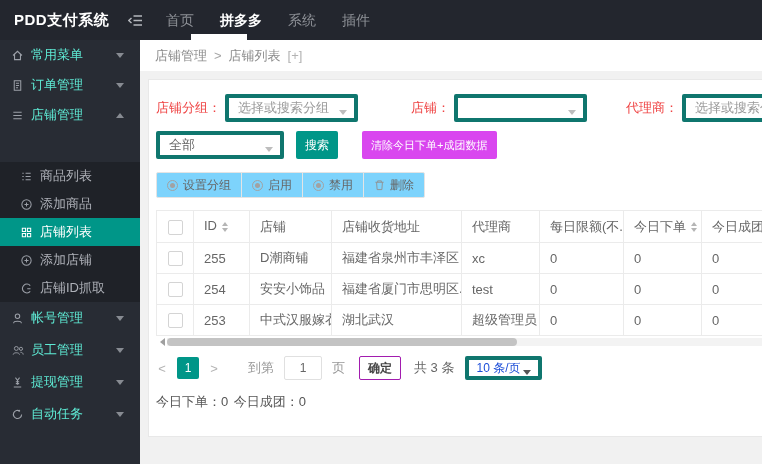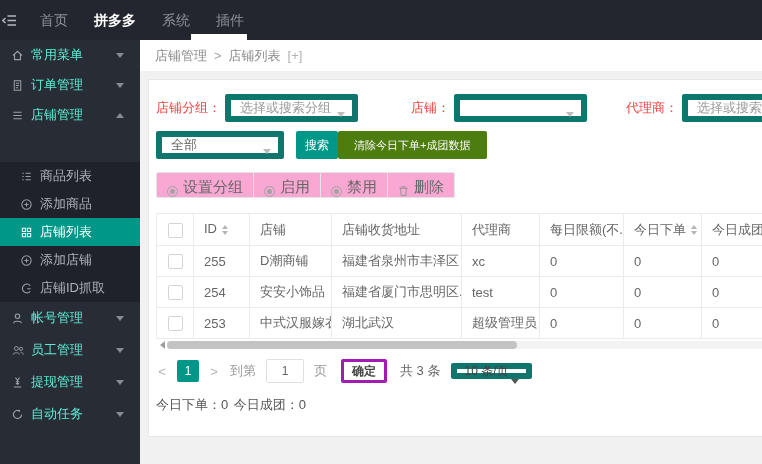--- a/index.html
+++ b/index.html
@@ -30,31 +30,31 @@
   .breadcrumb{position:absolute;left:140px;top:40px;width:622px;height:31px;background:#ffffff;display:flex;align-items:center;padding-left:15px;box-sizing:border-box;font-size:13px;color:#8c8c8c;}
   .breadcrumb .sep{margin:0 7px;color:#a5a5a5;}
   .breadcrumb .plus{margin-left:7px;color:#b3b3b3;cursor:pointer;}
   .card{position:absolute;left:148px;top:79px;width:622px;height:358px;background:#ffffff;border:1px solid #e8e8e8;box-sizing:border-box;padding:14px 0 0 7px;overflow:hidden;}
   .frow{display:flex;align-items:center;height:28px;}
   .frow.r2{margin-top:9px;}
   .f-label{font-size:13px;color:#ef4444;white-space:nowrap;}
   .lbl1{width:78px;text-align:right;}
   .lbl2{margin-left:53px;width:42px;text-align:left;}
   .lbl3{margin-left:39px;width:55px;text-align:right;}
-  .select{height:28px;box-sizing:border-box;border:6px solid #0f766e;border-radius:2px;background:#fff;display:flex;align-items:center;padding:0 20px 0 9px;font-size:13px;color:#999;position:relative;cursor:pointer;flex:none;}
+  .select{height:28px;box-sizing:border-box;border:4px solid #0f766e;border-radius:2px;background:#fff;display:flex;align-items:center;padding:0 20px 0 9px;font-size:13px;color:#999;position:relative;cursor:pointer;flex:none;}
   .select .val{color:#666;}
   .select .caret{position:absolute;right:7px;top:12px;width:0;height:0;border:4px solid transparent;border-top:5px solid #bdbdbd;}
   .select .caret.dark{border-top-color:#555;}
   .w133{width:133px;margin-left:4px;}
   .w128{width:128px;}
   .btn{border:none;border-radius:2px;color:#fff;cursor:pointer;height:28px;font-family:Liberation Mono, monospace;white-space:nowrap;}
   .btn.teal{background:#009688;font-size:12px;padding:0 9px;margin-left:12px;}
-  .btn.orange{background:#4d7c0f;font-size:11px;padding:0 16px;margin-left:0;}
+  .btn.orange{background:#d946ef;font-size:11px;padding:0 9px;margin-left:24px;}
   .bgroup{margin-top:13px;display:inline-flex;}
-  .bgroup button{display:inline-flex;align-items:flex-end;height:26px;background:#f9a8d4;border:1px solid #e4e4e4;margin-right:-1px;padding:0 10px;font-size:15px;color:#666;cursor:pointer;font-family:inherit;white-space:nowrap;}
+  .bgroup button{display:inline-flex;align-items:center;height:26px;background:#7dd3fc;border:1px solid #e4e4e4;margin-right:-1px;padding:0 10px;font-size:12px;color:#666;cursor:pointer;font-family:inherit;white-space:nowrap;}
   .bgroup button:first-child{border-radius:2px 0 0 2px;}
   .bgroup button:last-child{border-radius:0 2px 2px 0;}
   .radio-ico{width:9px;height:9px;border:1px solid #a2a2a2;border-radius:50%;position:relative;margin-right:5px;flex:none;}
   .radio-ico::after{content:"";position:absolute;left:2px;top:2px;width:5px;height:5px;border-radius:50%;background:#a2a2a2;}
   table.grid{margin-top:12px;border-collapse:collapse;table-layout:fixed;width:630px;}
   .grid th,.grid td{border:1px solid #ebebeb;height:30px;padding:0 10px;font-size:13px;color:#666;text-align:left;font-weight:normal;white-space:nowrap;overflow:hidden;background:#fff;}
   .grid th{height:31px;}
   .cb-col{text-align:center !important;padding:0 !important;}
   .cb{display:inline-block;width:13px;height:13px;border:1px solid #d4d4d4;border-radius:2px;background:#fff;vertical-align:middle;cursor:pointer;}
   .sort{display:inline-flex;flex-direction:column;margin-left:5px;vertical-align:middle;cursor:pointer;}
@@ -62,36 +62,37 @@
   .sort .s-up{border-bottom:4px solid #b5b5b5;margin-bottom:2px;}
   .sort .s-down{border-top:4px solid #b5b5b5;}
   .hscroll{display:flex;align-items:center;width:606px;margin-top:2px;}
   .hs-arrow{width:0;height:0;border:4px solid transparent;border-right:5px solid #9f9f9f;margin-right:2px;flex:none;cursor:pointer;}
   .hs-track{flex:1;height:8px;background:#f3f3f3;position:relative;}
   .hs-thumb{position:absolute;left:0;top:0;height:8px;width:350px;background:#c3c3c3;border-radius:4px;cursor:grab;}
   .pager{display:flex;align-items:center;margin-top:10px;font-size:13px;color:#999;}
   .pg-nav{width:12px;text-align:center;color:#b3b3b3;cursor:pointer;font-size:13px;}
   .pg-cur{width:22px;height:22px;background:#009688;color:#fff;text-align:center;line-height:22px;border-radius:2px;margin:0 9px;font-size:12px;cursor:pointer;}
   .pg-text{margin:0 4px;white-space:nowrap;}
-  .pg-text.first{margin-left:10px;}
+  .pg-text.first{margin-left:28px;}
   .pg-input{width:32px;height:20px;border:1px solid #e0e0e0;border-radius:2px;text-align:center;font-size:12px;color:#666;margin:0 6px;font-family:inherit;}
-  .pg-confirm{margin-left:10px;height:24px;border:3px solid #a21caf;background:#fff;border-radius:2px;font-size:12px;color:#444;font-weight:bold;padding:0 8px;cursor:pointer;font-family:inherit;white-space:nowrap;}
+  .pg-confirm{margin-left:10px;height:24px;border:1px solid #a21caf;background:#fff;border-radius:2px;font-size:12px;color:#444;font-weight:bold;padding:0 8px;cursor:pointer;font-family:inherit;white-space:nowrap;}
   .pg-total{margin-left:13px;color:#666;white-space:nowrap;}
-  .pg-select{margin-left:11px;height:16px;font-size:12px;color:#404040;padding:0 18px 0 7px;}
+  .pg-select{margin-left:11px;height:24px;font-size:12px;color:#1d4ed8;padding:0 18px 0 7px;}
   .pg-select .caret{top:10px;}
   .summary{margin-top:13px;font-size:13px;color:#555;}
   .summary span{margin-right:2px;}
   svg{display:block;}
 </style>
 </head>
 <body>
 
 <div class="stage">
 
   <header class="topbar">
+    <div class="brand">PDD支付系统</div>
     <div class="collapse">
       <svg width="15" height="13" viewBox="0 0 15 13">
           <path d="M5.5 2 H14 M5.5 6.5 H14 M5.5 11 H14 M3.5 4 L0.8 6.5 L3.5 9" stroke="#b5b8bd" stroke-width="1.4" fill="none"></path>
         </svg>
     </div>
     <nav class="topnav">
       <span class="nav-item">首页</span>
       <span class="nav-item active">拼多多</span>
       <span class="nav-item">系统</span>
       <span class="nav-item">插件</span>

